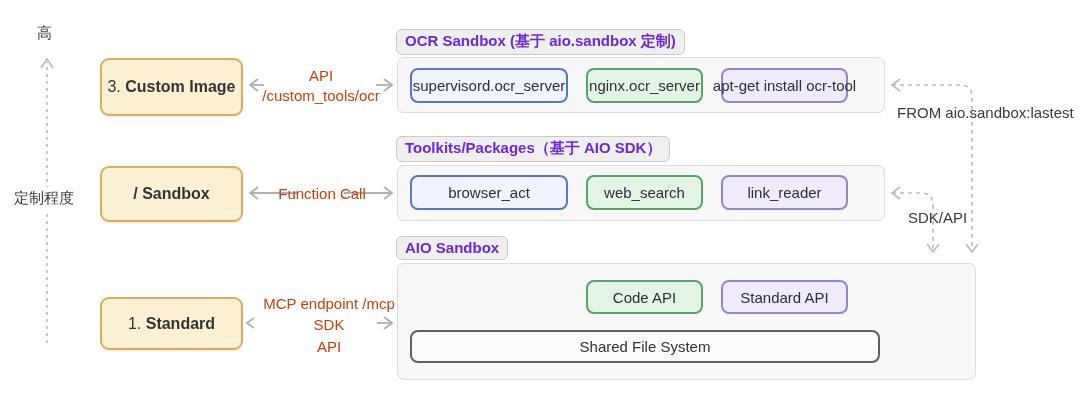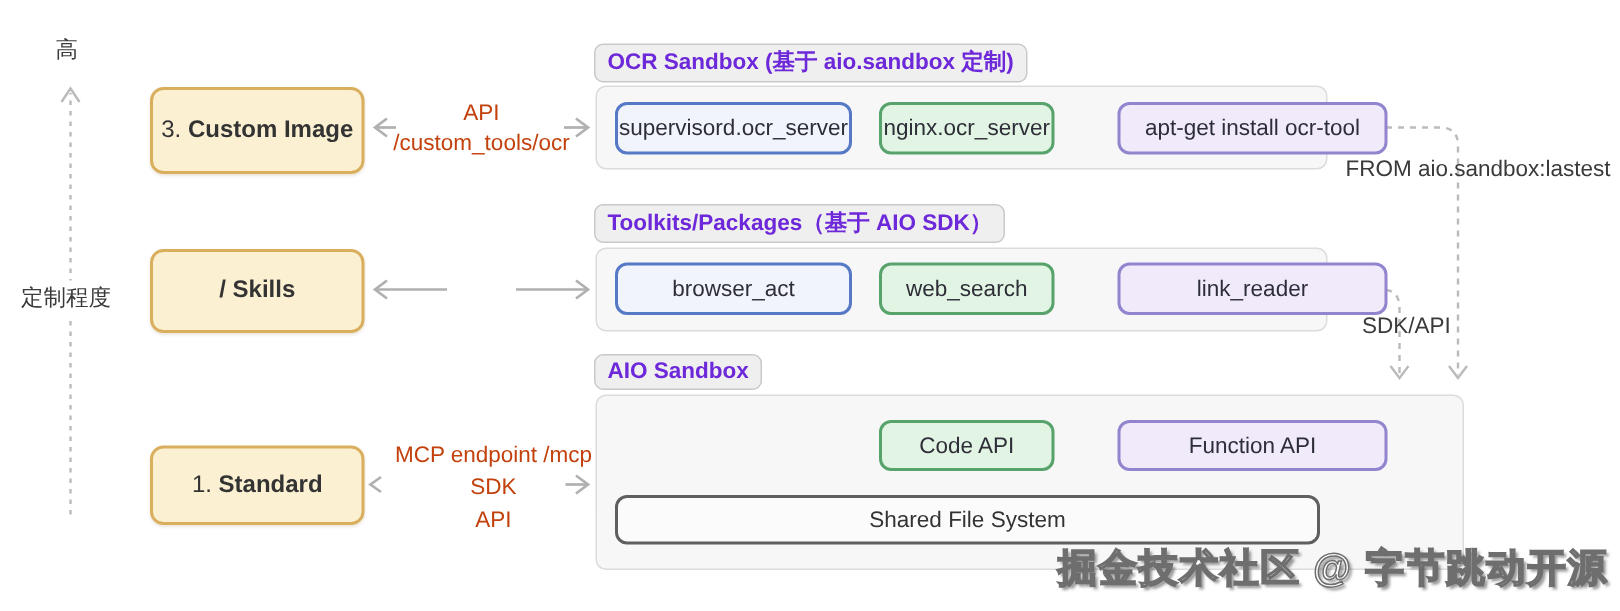--- a/index.html
+++ b/index.html
@@ -77,21 +77,21 @@
     display: flex; align-items: center; justify-content: center;
     font-size: 15px; color: #2e2e38;
     z-index: 2;
     white-space: nowrap;
   }
   .node.blue   { background: #F1F4FD; border-color: #5579C4; }
   .node.green  { background: #E2F4E4; border-color: #58A36C; }
   .node.purple { background: #F0EAFB; border-color: #9384CE; }
   .n-a { left: 410px; width: 158px; }
   .n-b { left: 586px; width: 117px; }
-  .n-c { left: 721px; width: 180px; margin-left: 24px; }
+  .n-c { left: 721px; width: 127px; }
   .row-ocr  { top: 68px; }
   .row-tool { top: 175px; }
   .row-aio  { top: 280px; height: 34px; }
   .wide-node {
     left: 410px; top: 330px; width: 470px; height: 33px;
     background: #FBFBFB;
     border: 2px solid #5f5f5f;
     border-radius: 8px;
     display: flex; align-items: center; justify-content: center;
     font-size: 15px; color: #333; z-index: 2;
@@ -150,29 +150,32 @@
     </g>
   </svg>
 
   <div class="abs axis-high">高</div>
   <div class="abs axis-label">定制程度</div>
 
   <div class="abs lvl lvl-3">
     <div><span>3.</span> <span class="b">Custom Image</span></div>
   </div>
   <div class="abs lvl lvl-2">
-    <div class="b">/ Skills</div>
+    <div class="b">/ Sandbox</div>
   </div>
   <div class="abs lvl lvl-1">
     <div><span>1.</span> <span class="b">Standard</span></div>
   </div>
 
   <div class="abs conn conn-3">
     <div>API</div>
     <div>/custom_tools/ocr</div>
+  </div>
+  <div class="abs conn conn-2">
+    <div>Function Call</div>
   </div>
   <div class="abs conn conn-1">
     <div>MCP endpoint /mcp</div>
     <div>SDK</div>
     <div>API</div>
   </div>
 
   <div class="abs tag tag-ocr">OCR Sandbox (基于 aio.sandbox 定制)</div>
   <div class="abs group group-ocr"></div>
   <div class="abs node blue n-a row-ocr">supervisord.ocr_server</div>
@@ -181,21 +184,20 @@
 
   <div class="abs tag tag-toolkits">Toolkits/Packages（基于 AIO SDK）</div>
   <div class="abs group group-toolkits"></div>
   <div class="abs node blue n-a row-tool">browser_act</div>
   <div class="abs node green n-b row-tool">web_search</div>
   <div class="abs node purple n-c row-tool">link_reader</div>
 
   <div class="abs tag tag-aio">AIO Sandbox</div>
   <div class="abs group group-aio"></div>
   <div class="abs node green n-b row-aio">Code API</div>
-  <div class="abs node purple n-c row-aio">Function API</div>
+  <div class="abs node purple n-c row-aio">Standard API</div>
   <div class="abs wide-node">Shared File System</div>
 
   <div class="abs dash-label dash-from">FROM aio.sandbox:lastest</div>
   <div class="abs dash-label dash-sdk">SDK/API</div>
 
-  <div class="abs watermark">掘金技术社区 @ 字节跳动开源</div>
 
 </div>
 
 </body></html>

